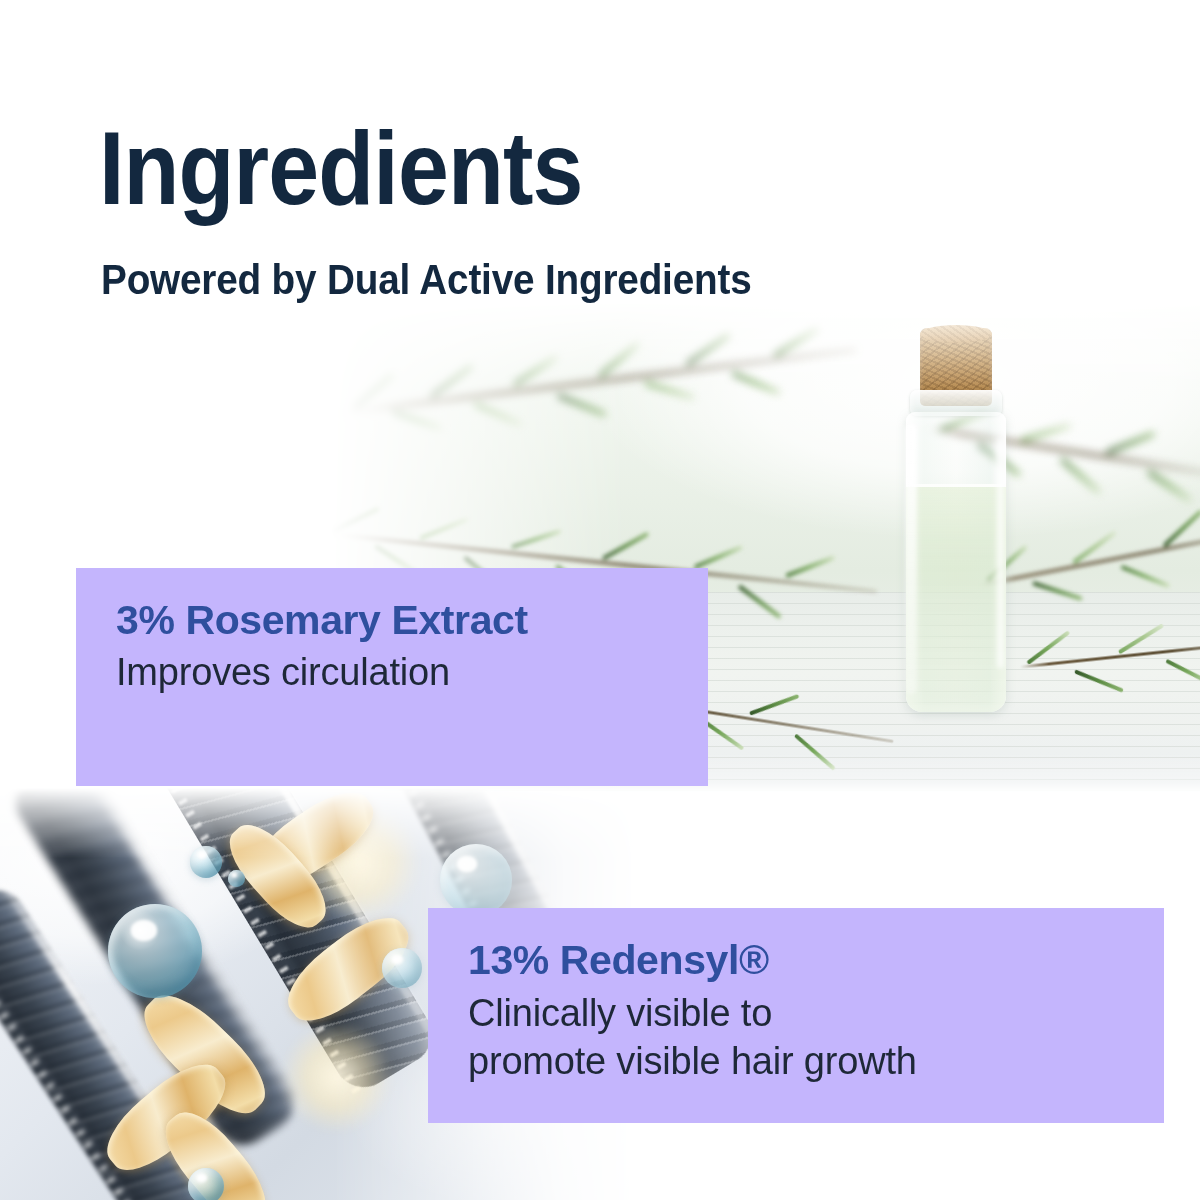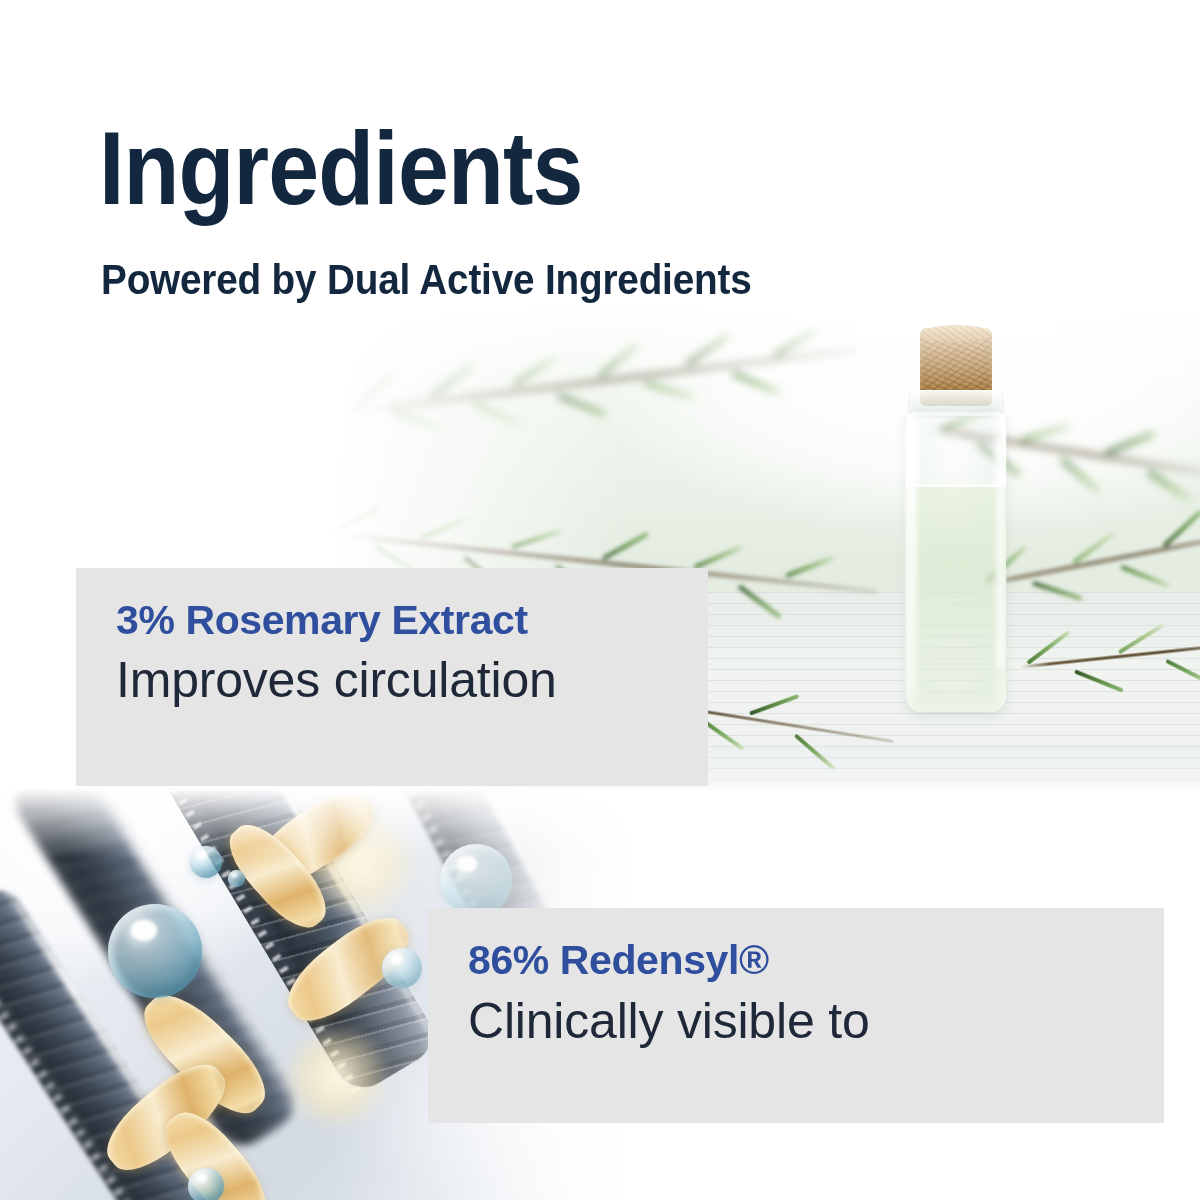--- a/index.html
+++ b/index.html
@@ -187,32 +187,32 @@
     box-shadow:inset -4px -5px 11px rgba(58,120,146,.42), inset 4px 4px 9px rgba(255,255,255,.78), 0 2px 7px rgba(120,160,180,.3);
   }
   .drop::after {
     content:""; position:absolute; left:24%; top:17%; width:28%; height:22%;
     border-radius:50%; background:rgba(255,255,255,.92); filter:blur(1.6px);
   }
 
   
   .info-card {
     position:absolute;
-    background:#e5e5e5;
+    background:#c4b5fd;
     padding:30px 34px 34px 40px;
   }
   .info-card.card-rosemary { left:76px; top:568px; width:632px; height:218px; }
   .info-card.card-redensyl { left:428px; top:908px; width:736px; height:215px; }
 
   .card-heading {
     font-size:41px; font-weight:700; color:#2f4f9e;
     line-height:1.12; letter-spacing:-0.4px; white-space:nowrap;
   }
   .card-body {
-    font-size:50px; font-weight:300; color:#1e2838;
+    font-size:38px; font-weight:300; color:#1e2838;
     line-height:1.26; letter-spacing:-0.2px;
   }
   .card-body span { display:block; white-space:nowrap; }
   .card-rosemary .card-heading { margin-bottom:5px; }
   .card-redensyl .card-heading { margin-bottom:6px; }
 </style>
 </head>
 <body>
 
 <div id="page">
@@ -356,19 +356,20 @@
   <div class="page-subtitle">Powered by Dual Active Ingredients</div>
 
   <div class="info-card card-rosemary">
     <div class="card-heading">3% Rosemary Extract</div>
     <div class="card-body">
       <span>Improves circulation</span>
     </div>
   </div>
 
   <div class="info-card card-redensyl">
-    <div class="card-heading">86% Redensyl®</div>
+    <div class="card-heading">13% Redensyl®</div>
     <div class="card-body">
       <span>Clinically visible to</span>
+      <span>promote visible hair growth</span>
     </div>
   </div>
 
 </div>
 
 </body></html>

